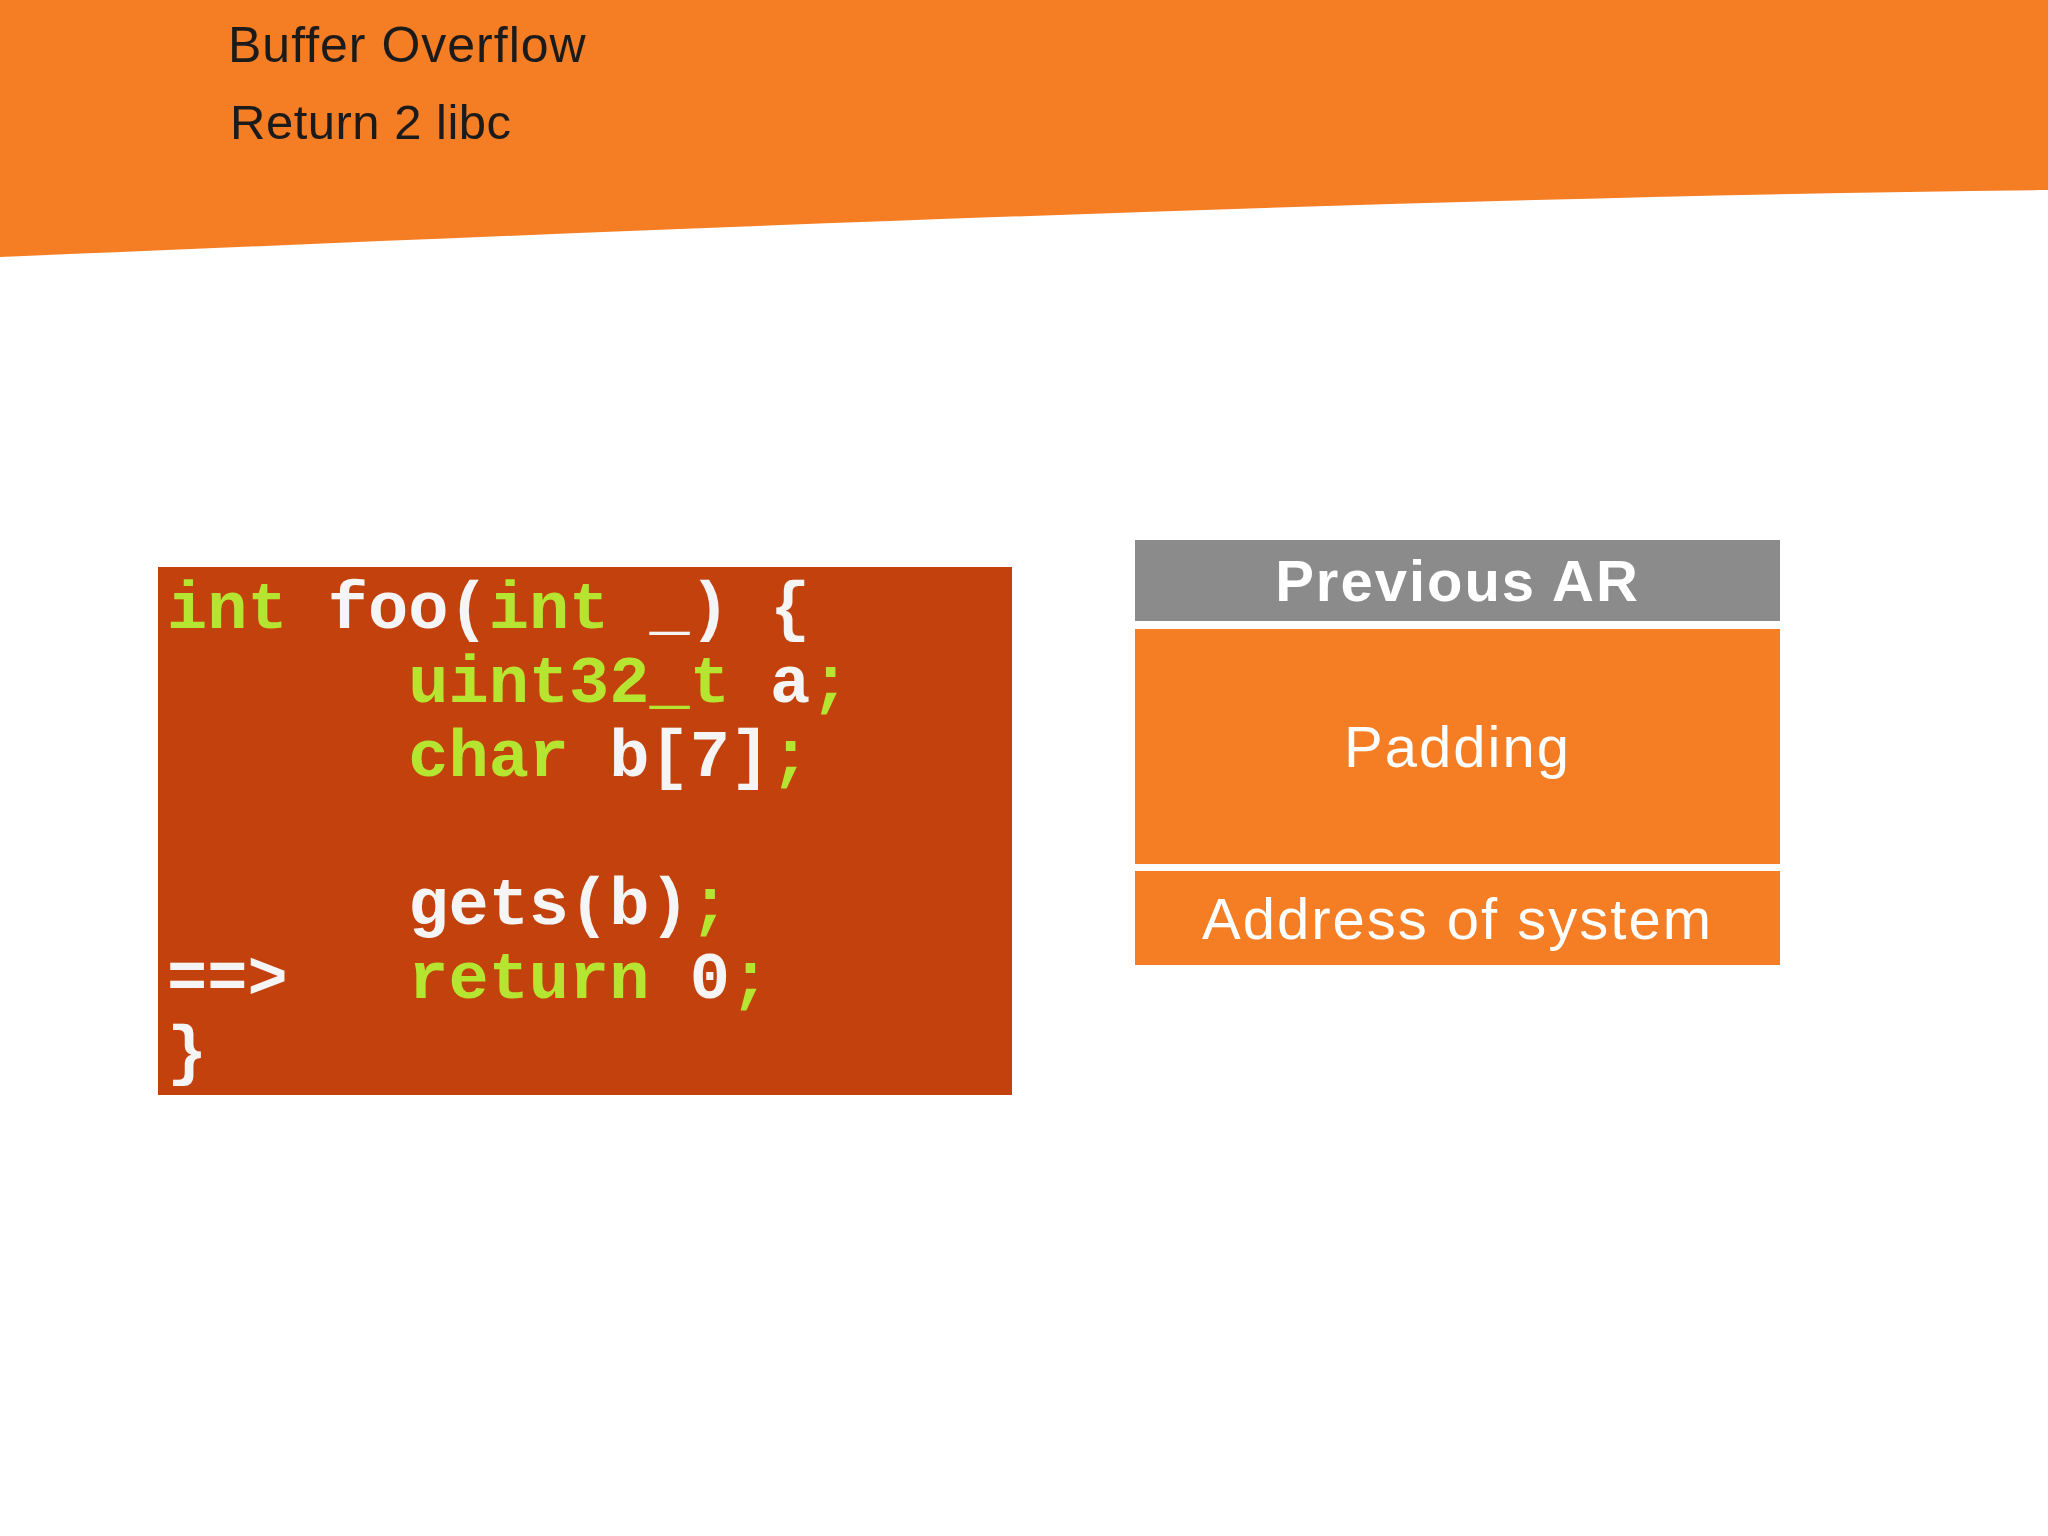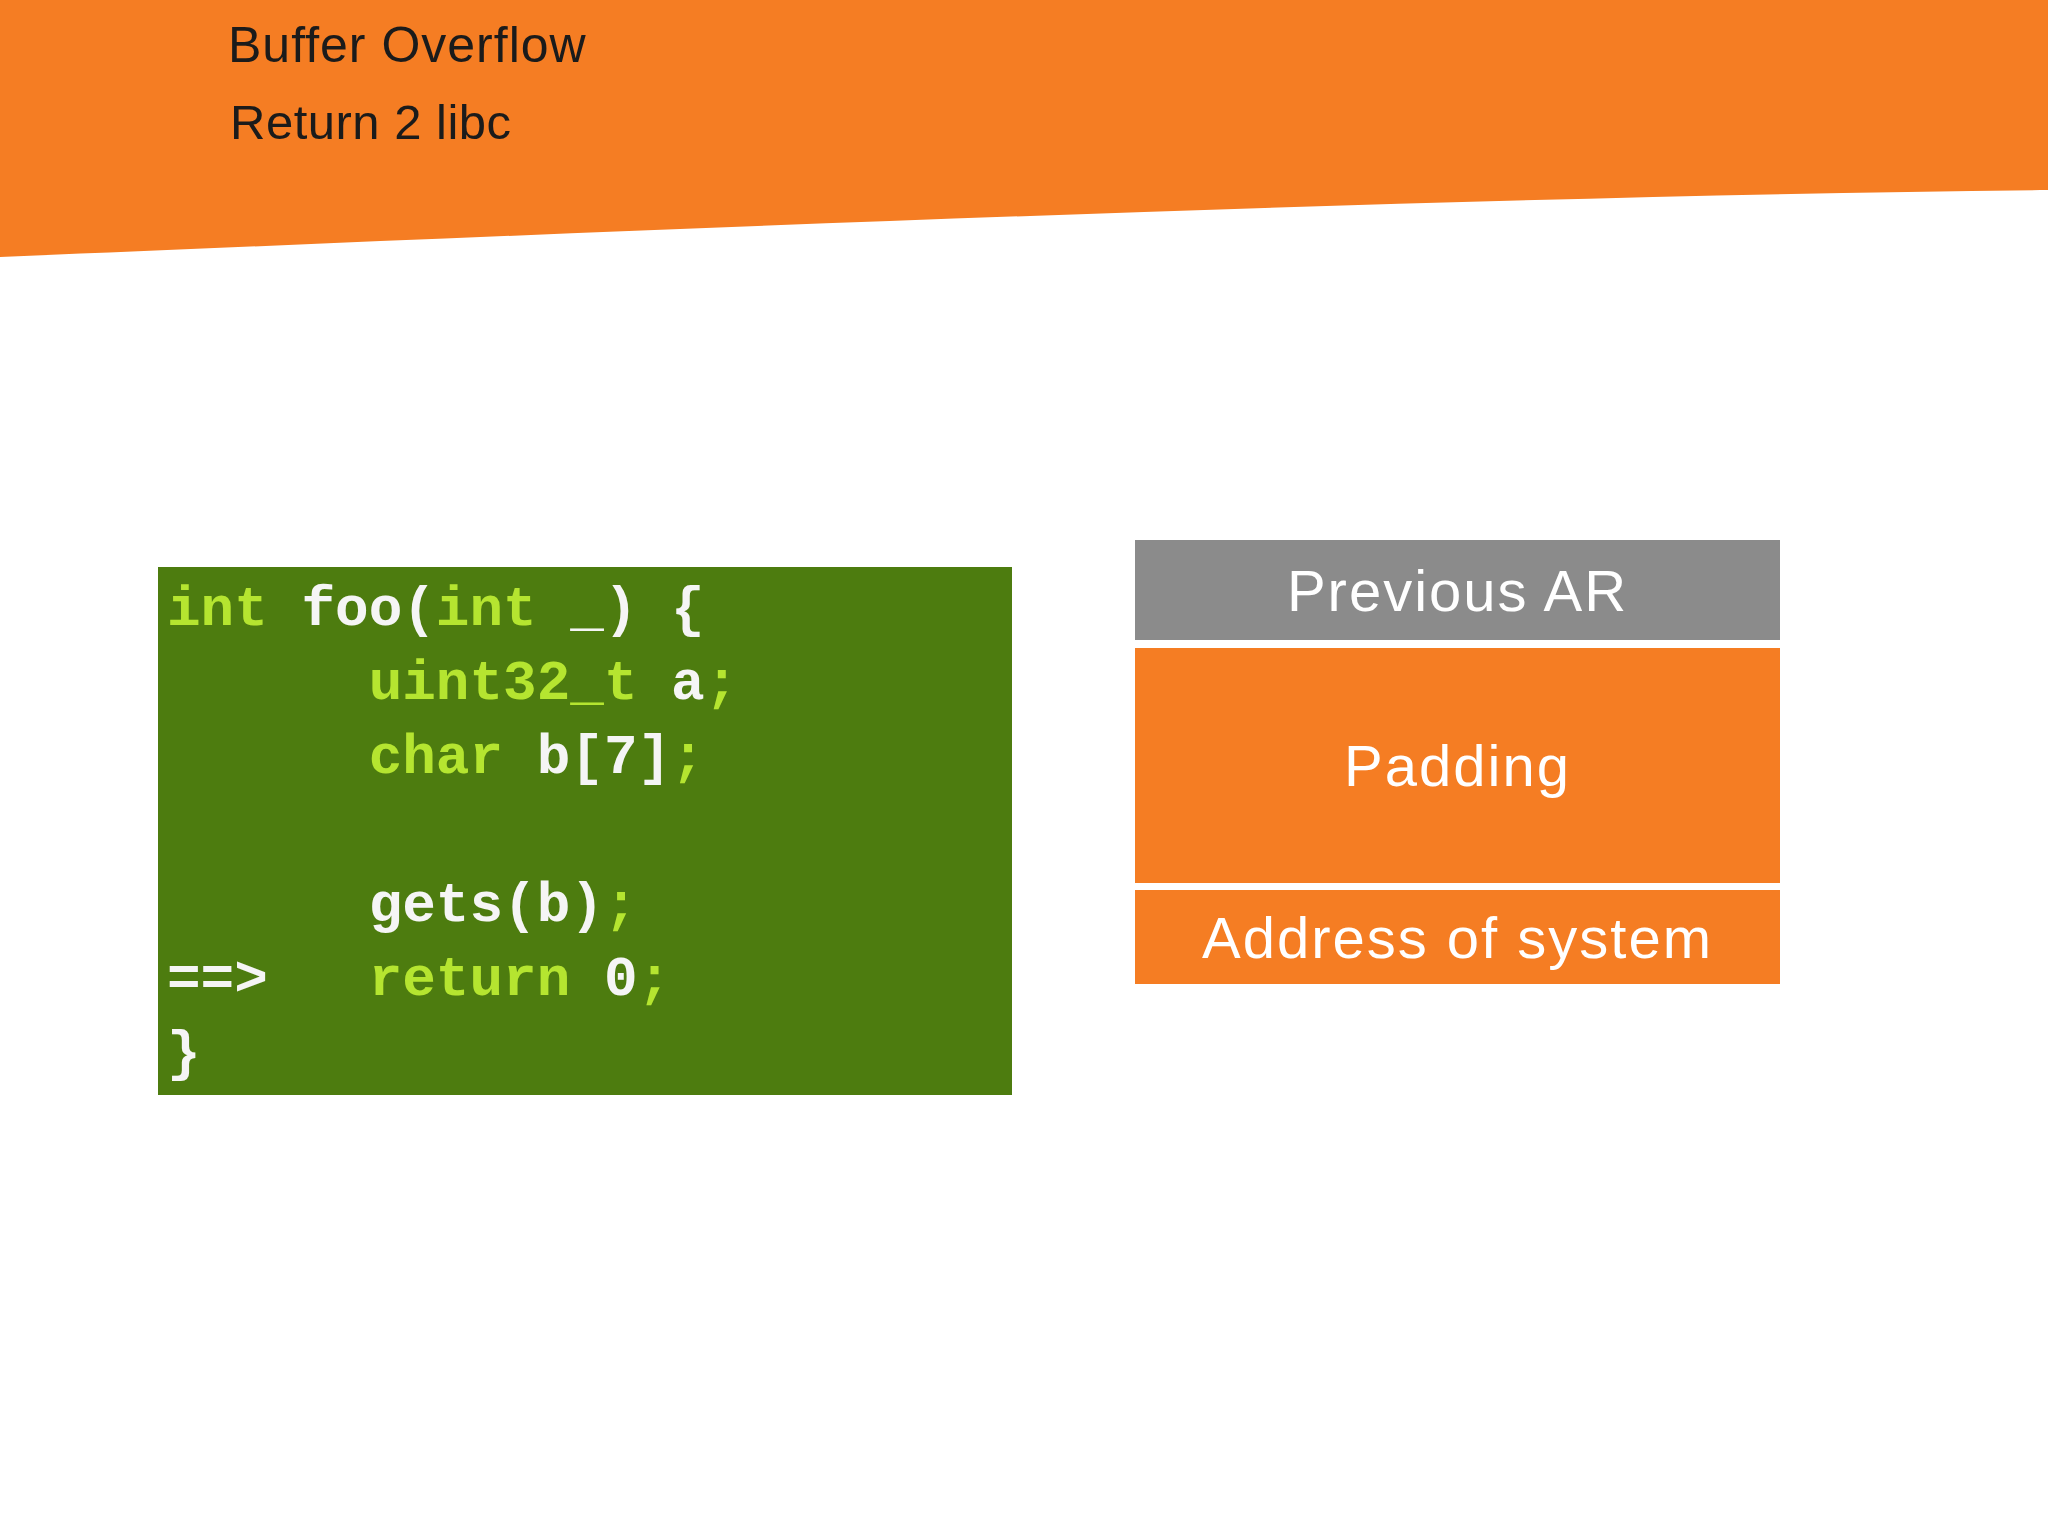--- a/index.html
+++ b/index.html
@@ -27,25 +27,25 @@
   
   .section-label{
     position:absolute;left:158px;top:458px;
     font-size:56px;font-weight:400;letter-spacing:3px;
     color:#8d8d8d;
   }
   
   .code-block{
     position:absolute;left:158px;top:567px;
     width:854px;height:528px;
-    background:#4d7c0f;
+    background:#c2410c;
     box-sizing:border-box;
     padding:6px 0 0 9px;
     font-family:"Liberation Mono","DejaVu Sans Mono",monospace;
-    font-size:56px;font-weight:700;
+    font-size:67px;font-weight:700;
   }
   .code-line{
     white-space:pre;
     line-height:74px;
     min-height:74px;
   }
   .code-line .kw{color:#b5e530;}
   .code-line .pl{color:#f5f5f5;}
   
   .stack-diagram{
@@ -80,21 +80,21 @@
       <div class="code-line"><span class="kw">int</span><span class="pl"> foo(</span><span class="kw">int</span><span class="pl"> _) {</span></div>
       <div class="code-line"><span class="pl">      </span><span class="kw">uint32_t</span><span class="pl"> a</span><span class="kw">;</span></div>
       <div class="code-line"><span class="pl">      </span><span class="kw">char</span><span class="pl"> b[7]</span><span class="kw">;</span></div>
       <div class="code-line"></div>
       <div class="code-line"><span class="pl">      gets(b)</span><span class="kw">;</span></div>
       <div class="code-line"><span class="pl">==&gt;   </span><span class="kw">return</span><span class="pl"> 0</span><span class="kw">;</span></div>
       <div class="code-line"><span class="pl">}</span></div>
     </div>
 
   <div class="stack-diagram">
-      <div class="stack-box gray" style="height: 100px;">
+      <div class="stack-box gray" style="height: 81px; font-weight: bold;">
         <span>Previous AR</span>
       </div>
       <div class="stack-box orange" style="height: 235px;">
         <span>Padding</span>
       </div>
       <div class="stack-box orange" style="height: 94px;">
         <span>Address of system</span>
       </div>
     </div>
 

